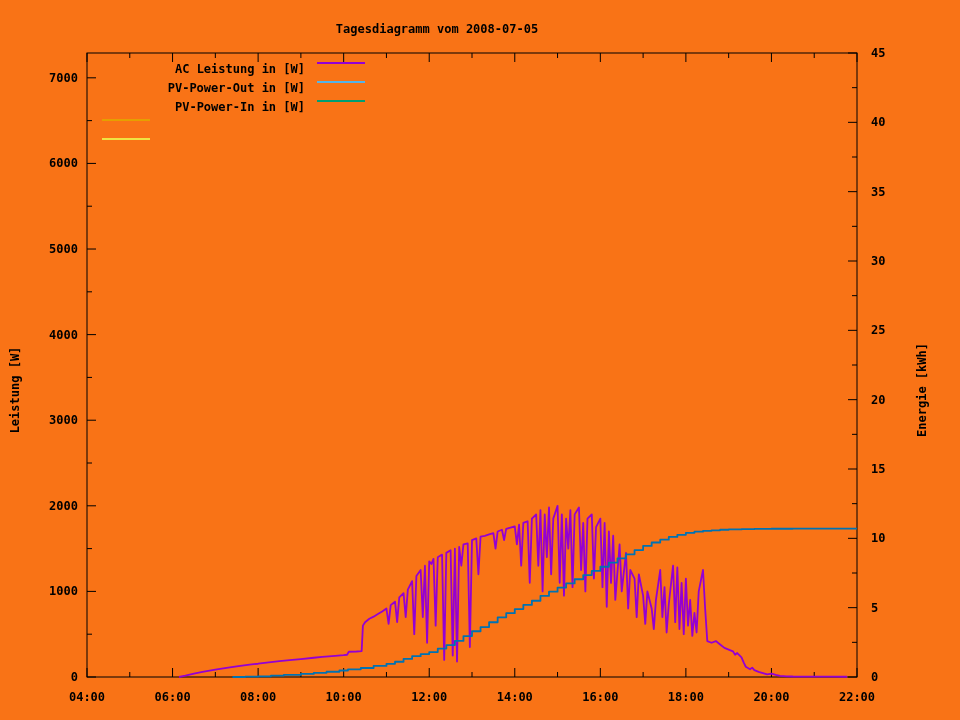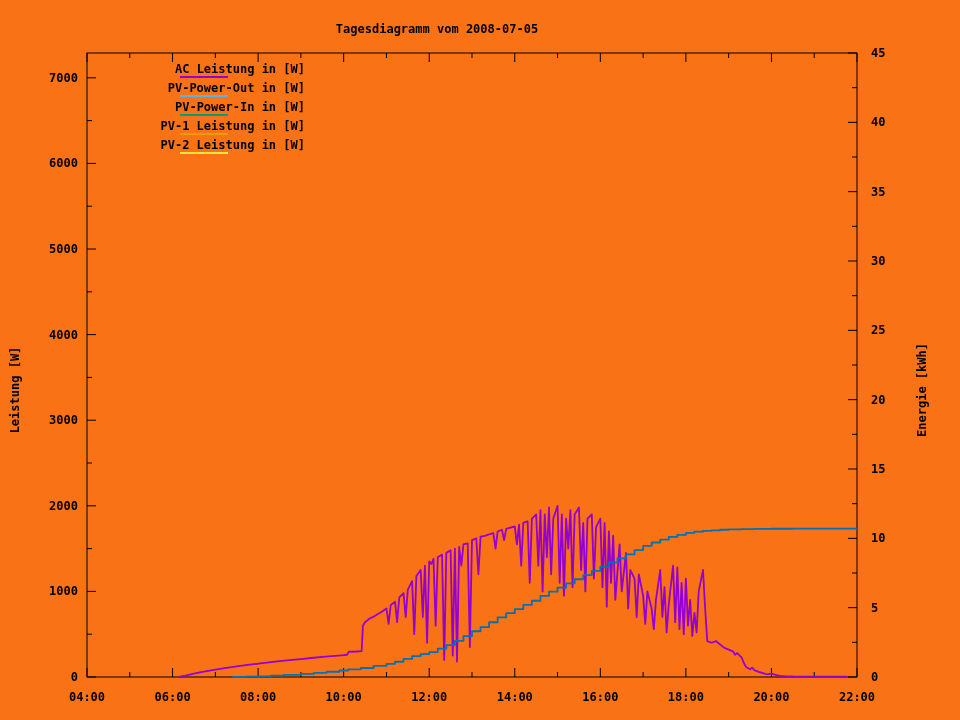--- a/index.html
+++ b/index.html
@@ -3,21 +3,21 @@
 <meta charset="utf-8">
 <style>
   html,body{margin:0;padding:0;background:#fff;}
   #stage{position:relative;width:960px;height:720px;background:#f97316;overflow:hidden;
          font-family:"DejaVu Sans Mono",monospace;color:#000;}
   .chart-text{position:absolute;font-size:12px;font-weight:bold;white-space:nowrap;}
   #chart-title{top:22px;left:437px;transform:translateX(-50%);}
   #ylabel-left{top:390px;left:15px;transform:translate(-50%,-50%) rotate(-90deg);}
   #ylabel-right{top:390px;left:922px;transform:translate(-50%,-50%) rotate(-90deg);}
   #legend{position:absolute;top:62px;left:90px;}
-  .legend-row{display:flex;align-items:center;height:19px;flex-direction:column;}
+  .legend-row{display:flex;height:19px;}
   .legend-label{display:inline-block;width:215px;text-align:right;
                 font-size:12px;font-weight:bold;white-space:pre;}
   .legend-line{display:inline-block;width:48px;height:2px;margin-left:12px;background:#000;}
   svg text{font-family:"DejaVu Sans Mono",monospace;font-size:12px;font-weight:bold;fill:#000;}
 </style>
 </head>
 <body>
 
 <div id="stage">
   <div id="chart-title" class="chart-text">Tagesdiagramm vom 2008-07-05</div>
@@ -33,25 +33,23 @@
     </div>
     <div class="legend-row">
       <span class="legend-label">PV-Power-Out in [W]</span>
       <span class="legend-line" style="background: rgb(86, 180, 233);"></span>
     </div>
     <div class="legend-row">
       <span class="legend-label">PV-Power-In in [W]</span>
       <span class="legend-line" style="background: rgb(0, 158, 115);"></span>
     </div>
     <div class="legend-row">
-      <span class="legend-label">PV-1 Leistung in [W]</span>
       <span class="legend-line" style="background: rgb(230, 159, 0);"></span>
     </div>
     <div class="legend-row">
-      <span class="legend-label">PV-2 Leistung in [W]</span>
       <span class="legend-line" style="background: rgb(240, 228, 66);"></span>
     </div>
   </div>
 
   <svg id="plot" width="960" height="720" viewBox="0 0 960 720" style="position:absolute;top:0;left:0;">
       <rect x="87" y="53" width="770" height="624" fill="none" stroke="#000" stroke-width="1"></rect>
       <line x1="87" y1="677" x2="87" y2="668" stroke="#000"></line>
       <line x1="87" y1="53" x2="87" y2="62" stroke="#000"></line>
       <text x="87" y="701" text-anchor="middle">04:00</text>
       <line x1="129.77777777777777" y1="677" x2="129.77777777777777" y2="672" stroke="#000"></line>

